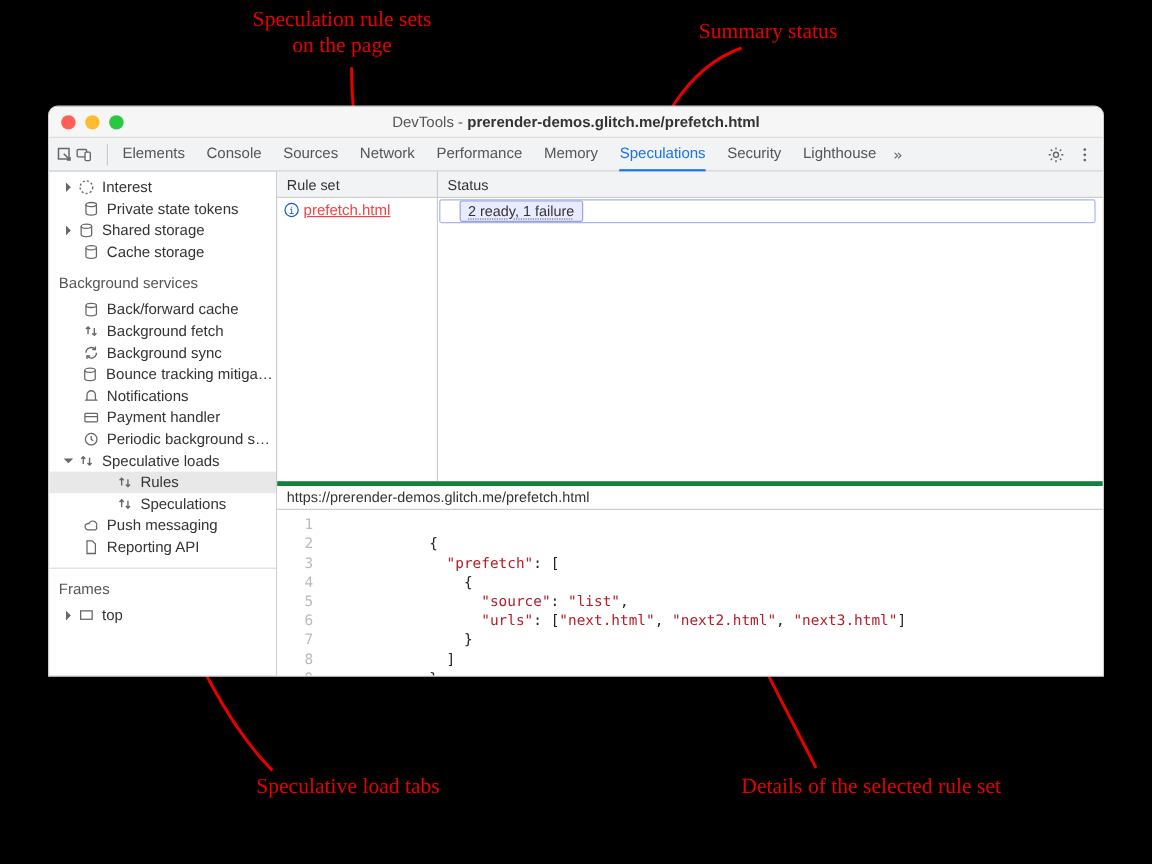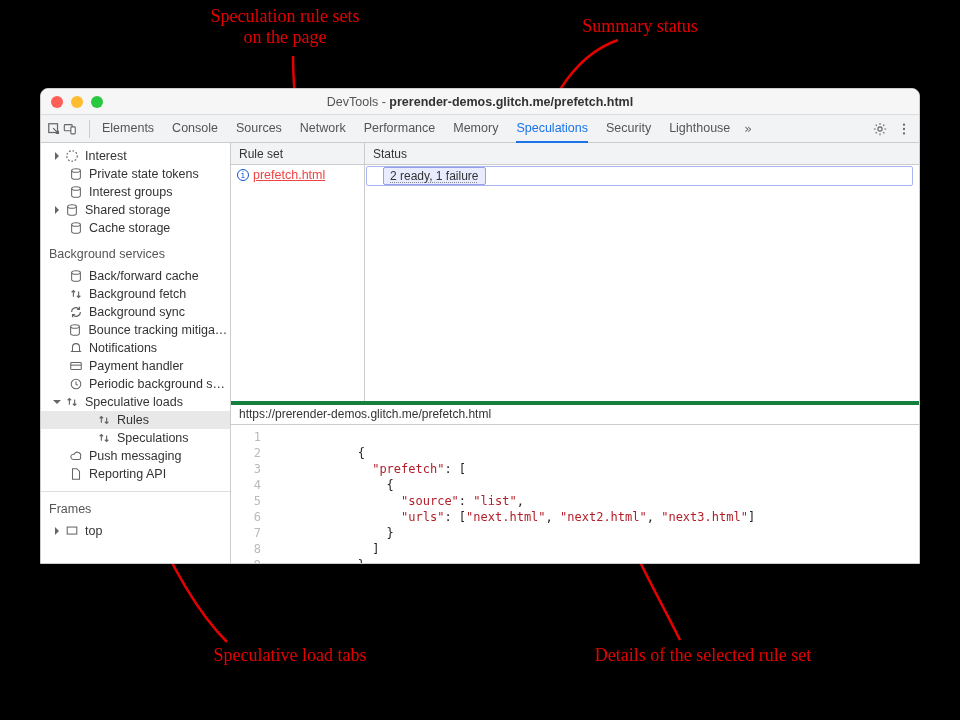--- a/index.html
+++ b/index.html
@@ -62,21 +62,21 @@
   .arrow { position:absolute; pointer-events:none; }
 </style>
 </head>
 <body>
 
 <div class="canvas">
 
   <div class="ann" style="left:170px; top:6px; width:230px;"><span>Speculation rule sets<br>on the page</span></div>
   <div class="ann" style="left:540px; top:16px; width:200px;"><span>Summary status</span></div>
   <div class="ann" style="left:170px; top:645px; width:240px;"><span>Speculative load tabs</span></div>
-  <div class="ann" style="left:543px; top:645px; width:320px;"><span>Details of the selected rule set</span></div>
+  <div class="ann" style="left:566px; top:645px; width:320px;"><span>Details of the selected rule set</span></div>
 
   <svg class="arrow" style="left:0;top:0;width:960px;height:720px;">
     <defs>
       <marker id="ah" markerWidth="10" markerHeight="10" refX="7" refY="3" orient="auto">
         <path d="M0,0 L8,3 L0,6 Z" fill="#e60000"></path>
       </marker>
     </defs>
 
     <path d="M293,56 C293,100 300,140 303,165" stroke="#e60000" stroke-width="2.5" fill="none" marker-end="url(#ah)"></path>
 
@@ -158,30 +158,20 @@
               <span style="width:8px;display:inline-block"></span>
               <span class="ic">
                 <svg viewBox="0 0 16 16">
                   <ellipse cx="8" cy="4" rx="5" ry="2" fill="none" stroke="#666" stroke-width="1.2"></ellipse>
                   <path d="M3 4v8c0 1.1 2.2 2 5 2s5-.9 5-2V4" fill="none" stroke="#666" stroke-width="1.2"></path>
                 </svg>
               </span>
               <span class="lbl">Private state tokens</span>
             </div>
             <div class="tree-item ">
-              <span style="width:8px;display:inline-block"></span>
-              <span class="ic">
-                <svg viewBox="0 0 16 16">
-                  <ellipse cx="8" cy="4" rx="5" ry="2" fill="none" stroke="#666" stroke-width="1.2"></ellipse>
-                  <path d="M3 4v8c0 1.1 2.2 2 5 2s5-.9 5-2V4" fill="none" stroke="#666" stroke-width="1.2"></path>
-                </svg>
-              </span>
-              <span class="lbl">Interest groups</span>
-            </div>
-            <div class="tree-item ">
               <span class="tri"></span>
               <span class="ic">
                 <svg viewBox="0 0 16 16">
                   <ellipse cx="8" cy="4" rx="5" ry="2" fill="none" stroke="#666" stroke-width="1.2"></ellipse>
                   <path d="M3 4v8c0 1.1 2.2 2 5 2s5-.9 5-2V4" fill="none" stroke="#666" stroke-width="1.2"></path>
                 </svg>
               </span>
               <span class="lbl">Shared storage</span>
             </div>
             <div class="tree-item ">

